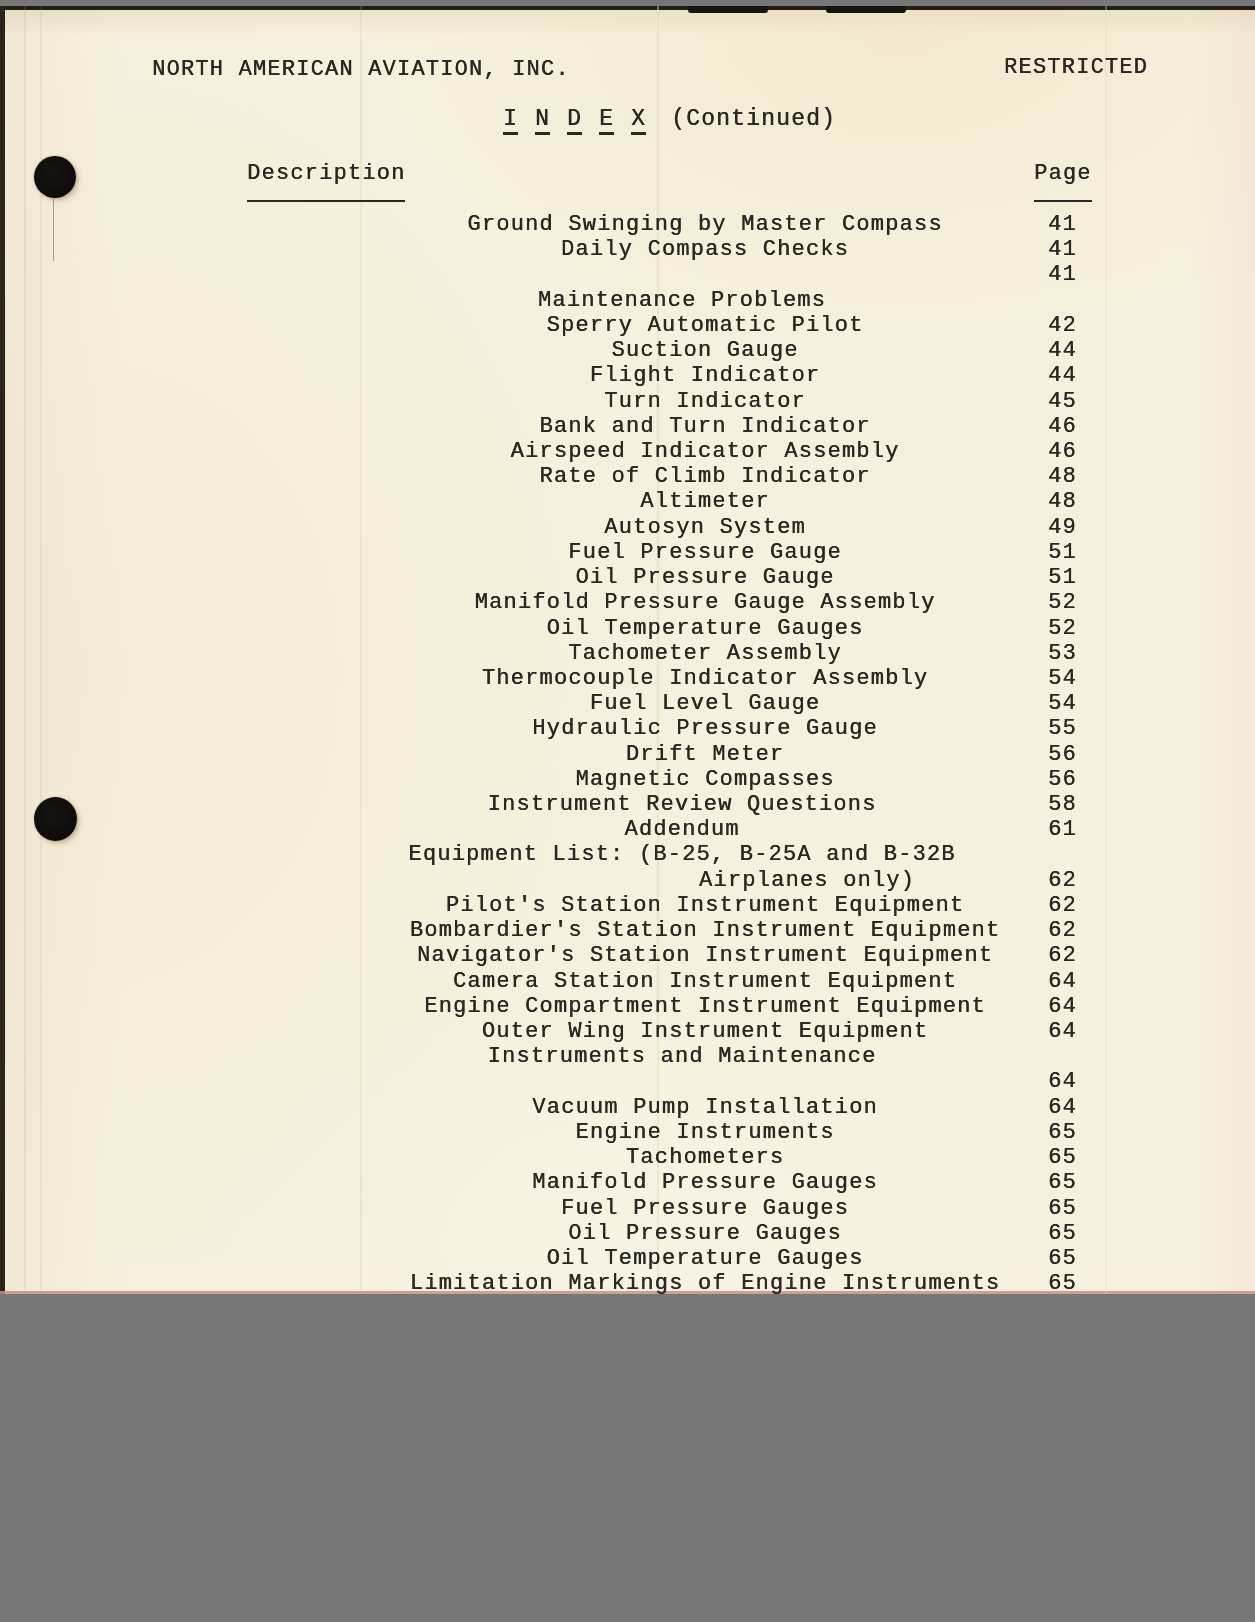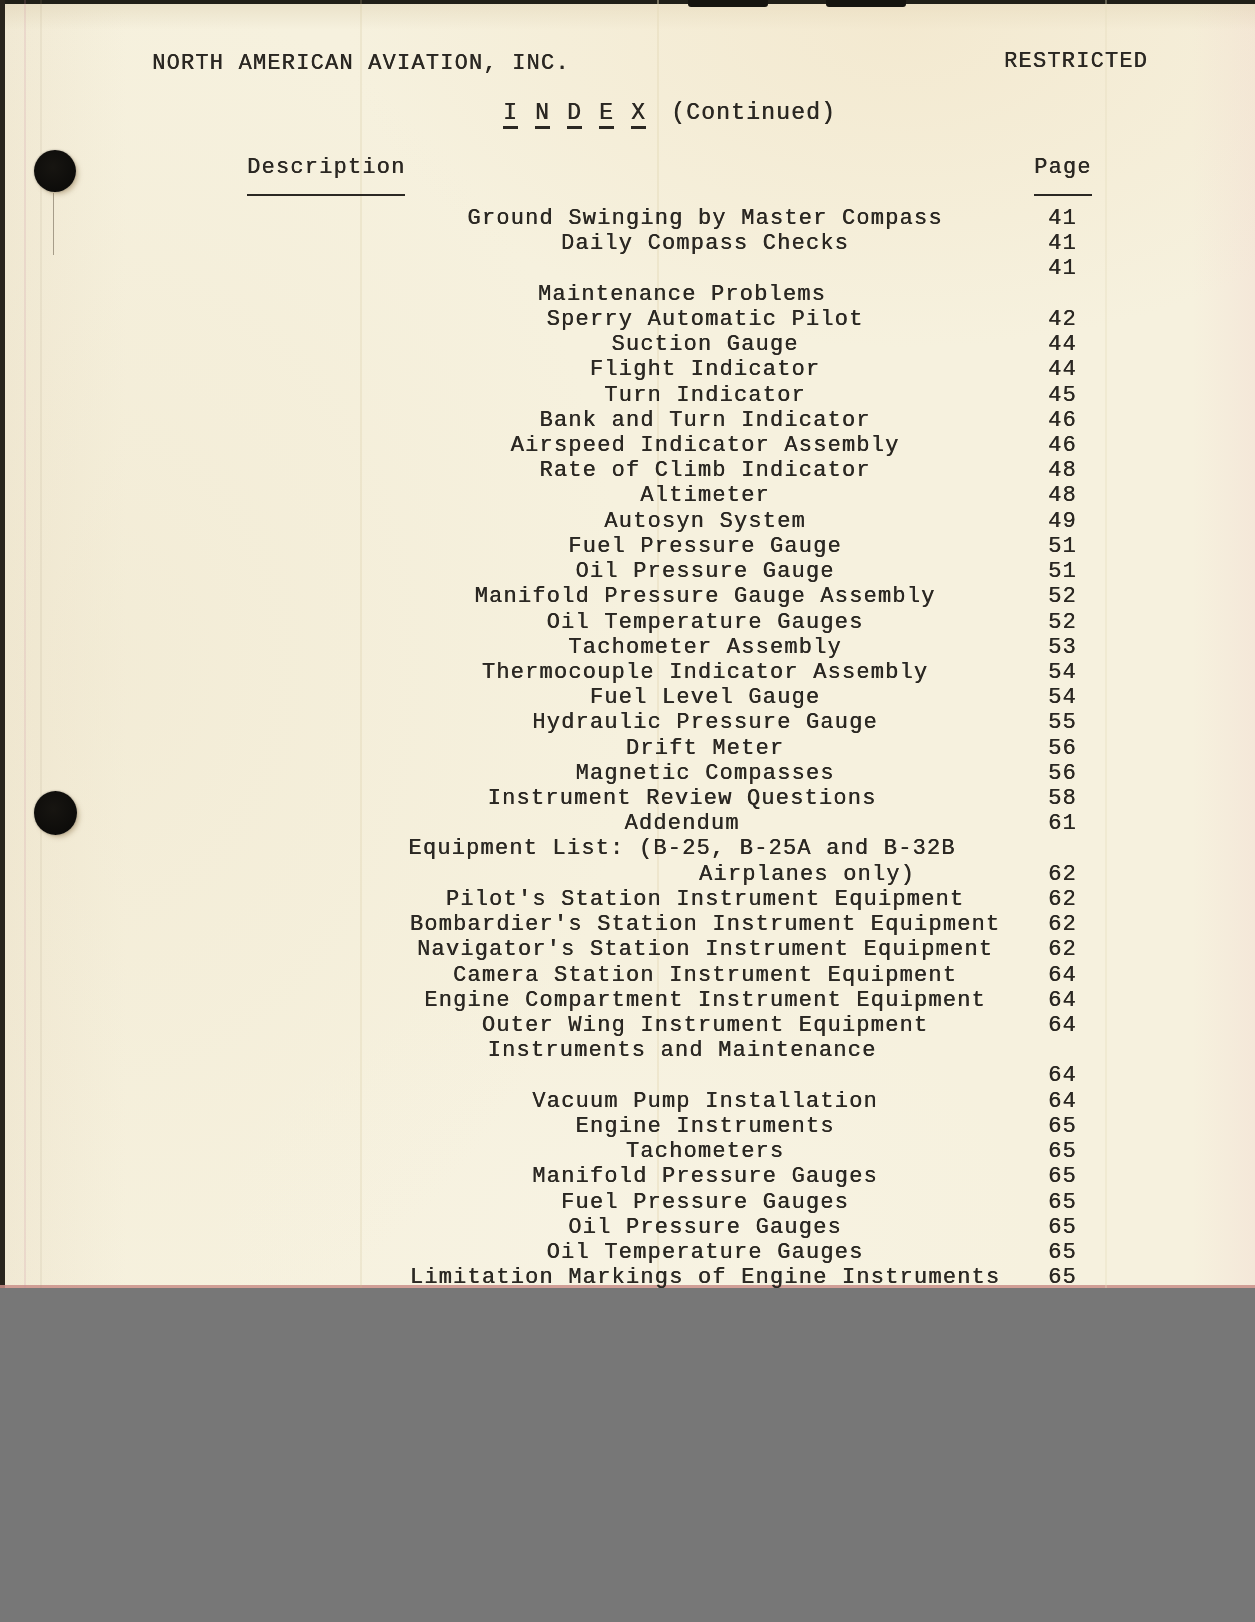--- a/index.html
+++ b/index.html
@@ -1,19 +1,19 @@
 <!DOCTYPE html>
 <html><head>
 <meta charset="utf-8">
 <style>
   html,body{margin:0;padding:0;background:#777;}
   .page{
     position:relative;
     width:1255px;height:1288px;
-    margin:0 auto;
+    margin:6px auto;
     overflow:hidden;
     background-color:#f6f1de;
     background-image:
       radial-gradient(ellipse 900px 520px at 72% 2%, rgba(240,224,192,0.45), transparent 62%),
       radial-gradient(ellipse 760px 980px at 8% 52%, rgba(235,224,196,0.30), transparent 70%),
       radial-gradient(ellipse 600px 400px at 50% 96%, rgba(248,244,230,0.55), transparent 70%),
       linear-gradient(180deg, rgba(208,192,156,0.35) 0px, rgba(208,192,156,0) 30px),
       linear-gradient(90deg, rgba(236,226,203,0.55) 0%, rgba(250,246,232,0) 10%),
       linear-gradient(270deg, rgba(240,210,205,0.30) 0%, rgba(250,246,232,0) 5%);
     font-family:"Liberation Mono","DejaVu Sans Mono",monospace;

